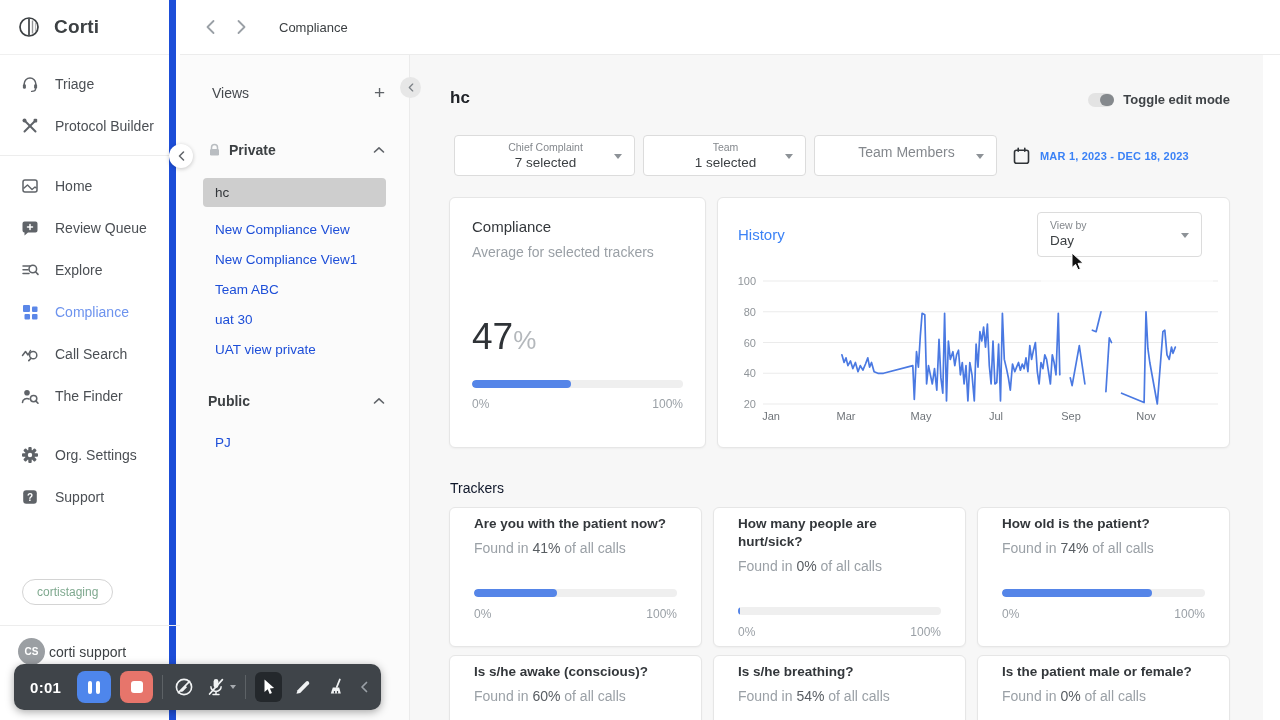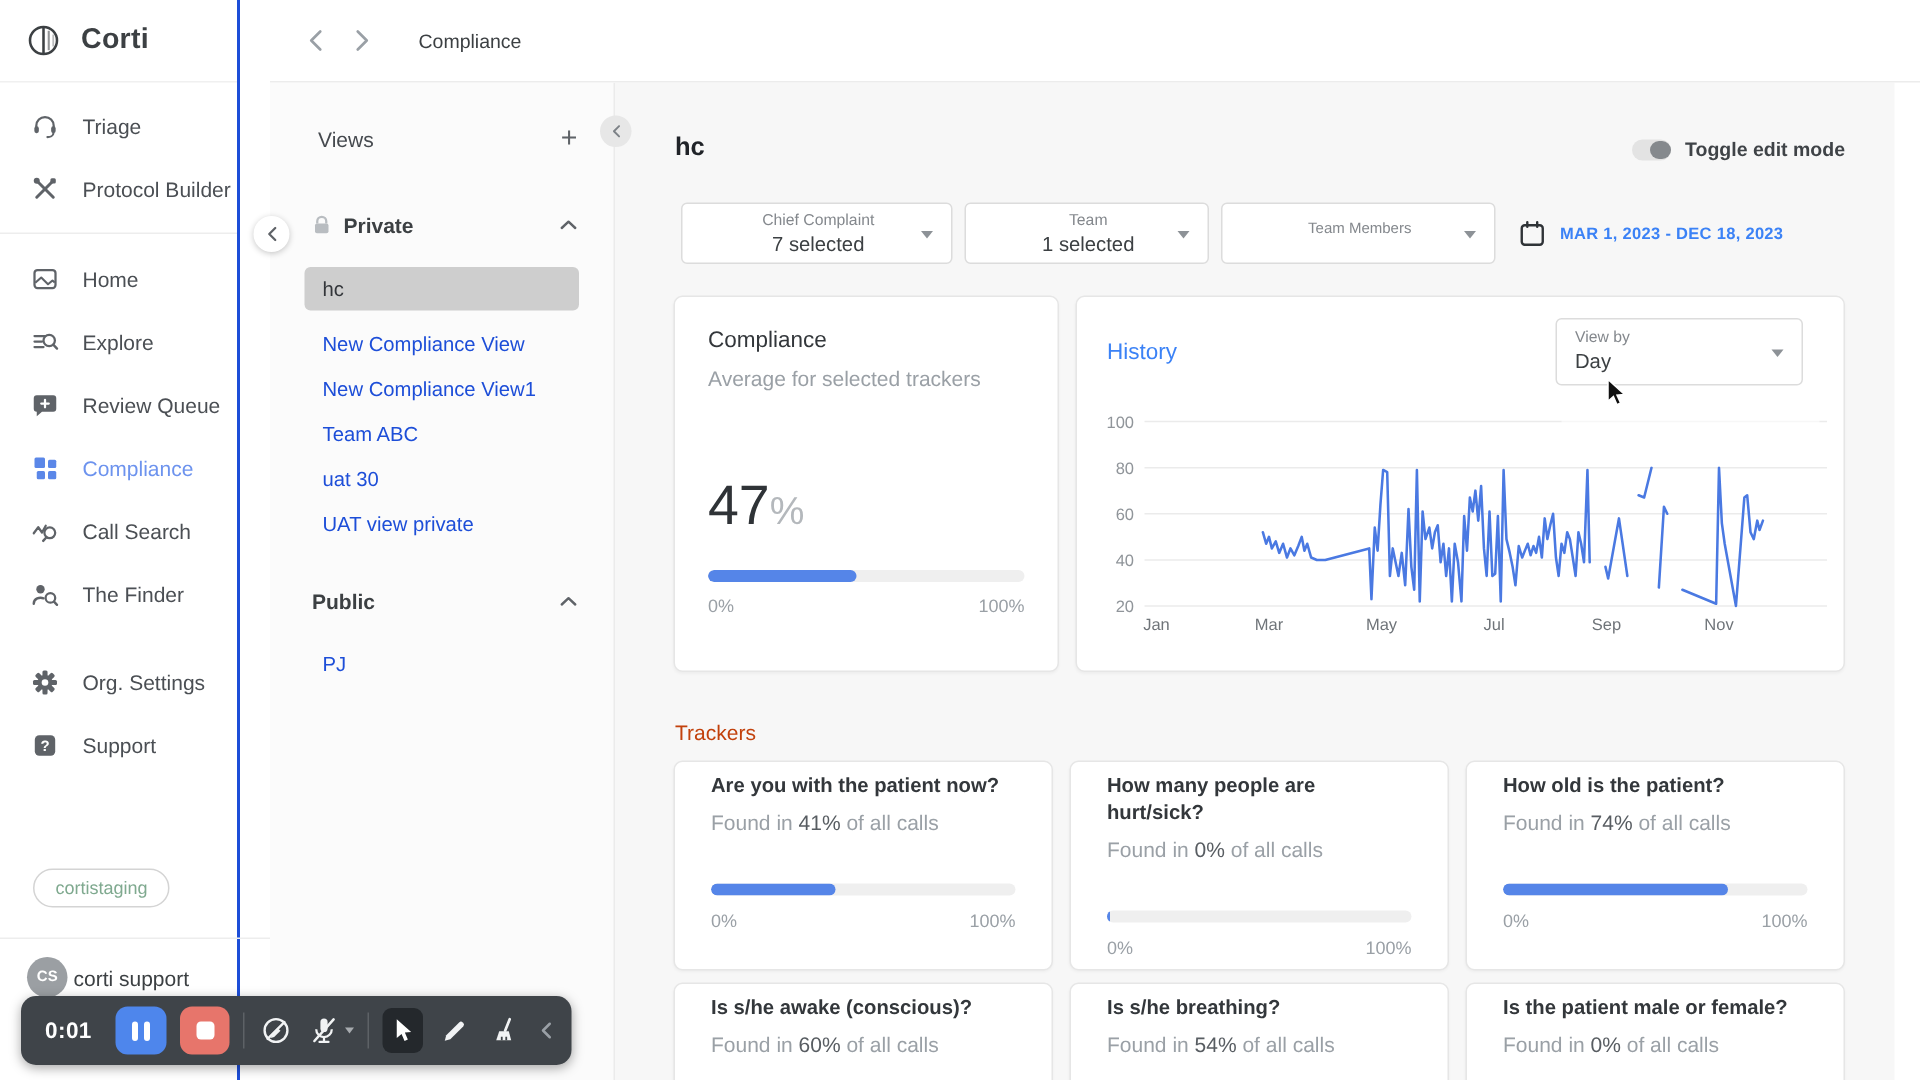--- a/index.html
+++ b/index.html
@@ -1,20 +1,20 @@
 <!DOCTYPE html>
 <html><head>
 <meta charset="utf-8">
 <style>
   * { margin:0; padding:0; box-sizing:border-box; }
   html,body { width:1280px; height:720px; overflow:hidden; font-family:"Liberation Sans",sans-serif; background:#fff; position:relative; }
   .abs { position:absolute; }
 
   
-  .sidebar { left:0; top:0; width:160px; height:720px; background:#fff; border-right:2px solid #1d4ed8; z-index:4; }
+  .sidebar { left:0; top:0; width:176px; height:720px; background:#fff; border-right:7px solid #1d4ed8; z-index:4; }
   .logo-row { display:flex; align-items:center; gap:12px; padding:14px 0 14px 16px; height:55px; border-bottom:1px solid #f0f0f0; }
   .logo-text { font-size:19px; font-weight:700; color:#3c4043; letter-spacing:.2px; }
   .nav-group { display:flex; flex-direction:column; }
   .nav-item { height:42px; display:flex; align-items:center; gap:15px; padding-left:20px; cursor:pointer; }
   .nav-item .lbl { font-size:14px; color:#4b4f54; }
   .nav-item.active .lbl { color:#6d93ee; }
   .hr { height:1px; background:#ededed; }
 
   .env-pill { position:absolute; left:22px; top:579px; height:26px; padding:0 14px; border:1px solid #d4d4d4; border-radius:14px; display:flex; align-items:center; background:#fff; }
   .env-pill span { font-size:12px; color:#7fa98f; }
@@ -50,21 +50,21 @@
   .toggle-label { font-size:13px; font-weight:600; color:#3f4347; }
   .toggle-track { width:26px; height:14px; border-radius:7px; background:#e3e3e3; position:relative; }
   .toggle-knob { position:absolute; right:0px; top:1px; width:14px; height:12px; border-radius:6px; background:#85898d; }
 
   .filters { left:454px; top:135px; display:flex; align-items:center; gap:8px;text-align:center; }
   .select-box { width:181px; height:41px; background:#fff; border:1px solid #dcdcdc; border-radius:4px; padding:5px 10px 0 12px; position:relative; cursor:pointer; }
   .select-box.w163 { width:163px; }
   .select-box.w183 { width:183px; }
   .select-label { font-size:10.5px; color:#84888d; }
   .select-value { font-size:13.5px; color:#3c4043; margin-top:2px; }
-  .select-placeholder { font-size:10px; color:#84888d; line-height:33px; }
+  .select-placeholder { font-size:14px; color:#84888d; line-height:33px; }
   .caret { position:absolute; right:12px; top:18px; width:0; height:0; border-left:4.5px solid transparent; border-right:4.5px solid transparent; border-top:5.5px solid #8d9297; }
   .date-range { display:flex; align-items:center; gap:10px; margin-left:8px; cursor:pointer; }
   .date-text { font-size:11px; font-weight:700; color:#3b82f6; letter-spacing:.2px; }
 
   .card { position:absolute; background:#fff; border:1px solid #e6e6e6; border-radius:6px; box-shadow:0 1px 2px rgba(0,0,0,.04); }
   .compliance-card { left:449px; top:197px; width:257px; height:251px; padding:20px 22px; }
   .card-title { font-size:15px; color:#33373b; }
   .card-sub { font-size:14px; color:#9aa0a6; margin-top:9px; }
   .big-val { margin-top:56px; }
   .big-val .num { font-size:37px; font-weight:500; color:#2f3337; }
@@ -73,21 +73,21 @@
   .bar-fill { height:100%; border-radius:4px; background:#5585e8; width:0; }
   .scale { display:flex; justify-content:space-between; font-size:12px; color:#9aa0a6; margin-top:9px; }
   .compliance-card .bar-track { margin-top:22px; }
 
   .history-card { left:717px; top:197px; width:513px; height:251px; }
   .history-title { position:absolute; left:20px; top:28px; font-size:15px; color:#3b82f6; }
   .viewby { position:absolute; right:27px; top:14px; width:165px; height:45px; background:#fff; border:1px solid #dcdcdc; border-radius:4px; padding:6px 10px 0 12px; cursor:pointer; }
   .viewby .caret { top:20px; }
   .ghost-box { position:absolute; left:323px; top:61px; width:172px; height:52px; background:rgba(255,255,255,.6); border-radius:4px; }
 
-  .trackers-label { left:450px; top:480px; font-size:14px; color:#c2410c; }
+  .trackers-label { left:450px; top:480px; font-size:14px; color:#0f172a; }
   .tracker-card { width:253px; height:140px; padding:7px 24px 0 24px; }
   .tq { font-size:13.5px; font-weight:700; color:#33373b; line-height:18px; }
   .tfound { font-size:14px; color:#9aa0a6; margin-top:7px; }
   .tfound b { color:#585d62; font-weight:400; }
   .tracker-card .bar-track { margin-top:33px; }
   .tracker-card .scale { margin-top:10px; }
 
   
   .cursor { left:1070px; top:252px; z-index:40; }
 
@@ -146,32 +146,32 @@
   <div class="nav-group" style="padding-top:9px;">
     <div class="nav-item">
       <svg width="20" height="20" viewBox="0 0 20 20">
         <rect x="3" y="4" width="14" height="12" rx="2" fill="none" stroke="#5f6368" stroke-width="1.5"></rect>
         <path d="M3.5 12.5 l4-3.5 4.5 4.5 3-2.5 1.5 1.3" fill="none" stroke="#5f6368" stroke-width="1.4" stroke-linejoin="round"></path>
       </svg>
       <span class="lbl">Home</span>
     </div>
     <div class="nav-item">
       <svg width="20" height="20" viewBox="0 0 20 20">
+        <path d="M4.5 3.5 h11 a2 2 0 0 1 2 2 v7 a2 2 0 0 1-2 2 H8 l-3.5 3 v-3 h0 a2 2 0 0 1-2-2 v-7 a2 2 0 0 1 2-2 z" fill="#5f6368"></path>
+        <path d="M10 6.5 v5 M7.5 9 h5" stroke="#fff" stroke-width="1.5" stroke-linecap="round"></path>
+      </svg>
+      <span class="lbl">Review Queue</span>
+    </div>
+    <div class="nav-item">
+      <svg width="20" height="20" viewBox="0 0 20 20">
         <path d="M3 6 h7 M3 9.7 h5 M3 13.4 h6" stroke="#5f6368" stroke-width="1.5" stroke-linecap="round"></path>
         <circle cx="12.8" cy="9" r="3.8" fill="none" stroke="#5f6368" stroke-width="1.5"></circle>
         <path d="M15.5 11.8 L18 14.4" stroke="#5f6368" stroke-width="1.6" stroke-linecap="round"></path>
       </svg>
       <span class="lbl">Explore</span>
-    </div>
-    <div class="nav-item">
-      <svg width="20" height="20" viewBox="0 0 20 20">
-        <path d="M4.5 3.5 h11 a2 2 0 0 1 2 2 v7 a2 2 0 0 1-2 2 H8 l-3.5 3 v-3 h0 a2 2 0 0 1-2-2 v-7 a2 2 0 0 1 2-2 z" fill="#5f6368"></path>
-        <path d="M10 6.5 v5 M7.5 9 h5" stroke="#fff" stroke-width="1.5" stroke-linecap="round"></path>
-      </svg>
-      <span class="lbl">Review Queue</span>
     </div>
     <div class="nav-item active">
       <svg width="20" height="20" viewBox="0 0 20 20">
         <rect x="3" y="3" width="7" height="7" rx="1" fill="#5b87e8"></rect>
         <rect x="12" y="4.5" width="5.5" height="5.5" rx="1" fill="#5b87e8"></rect>
         <rect x="4.5" y="12" width="5.5" height="5.5" rx="1" fill="#5b87e8"></rect>
         <rect x="12" y="12" width="5.5" height="5.5" rx="1" fill="#5b87e8"></rect>
       </svg>
       <span class="lbl">Compliance</span>
     </div>

